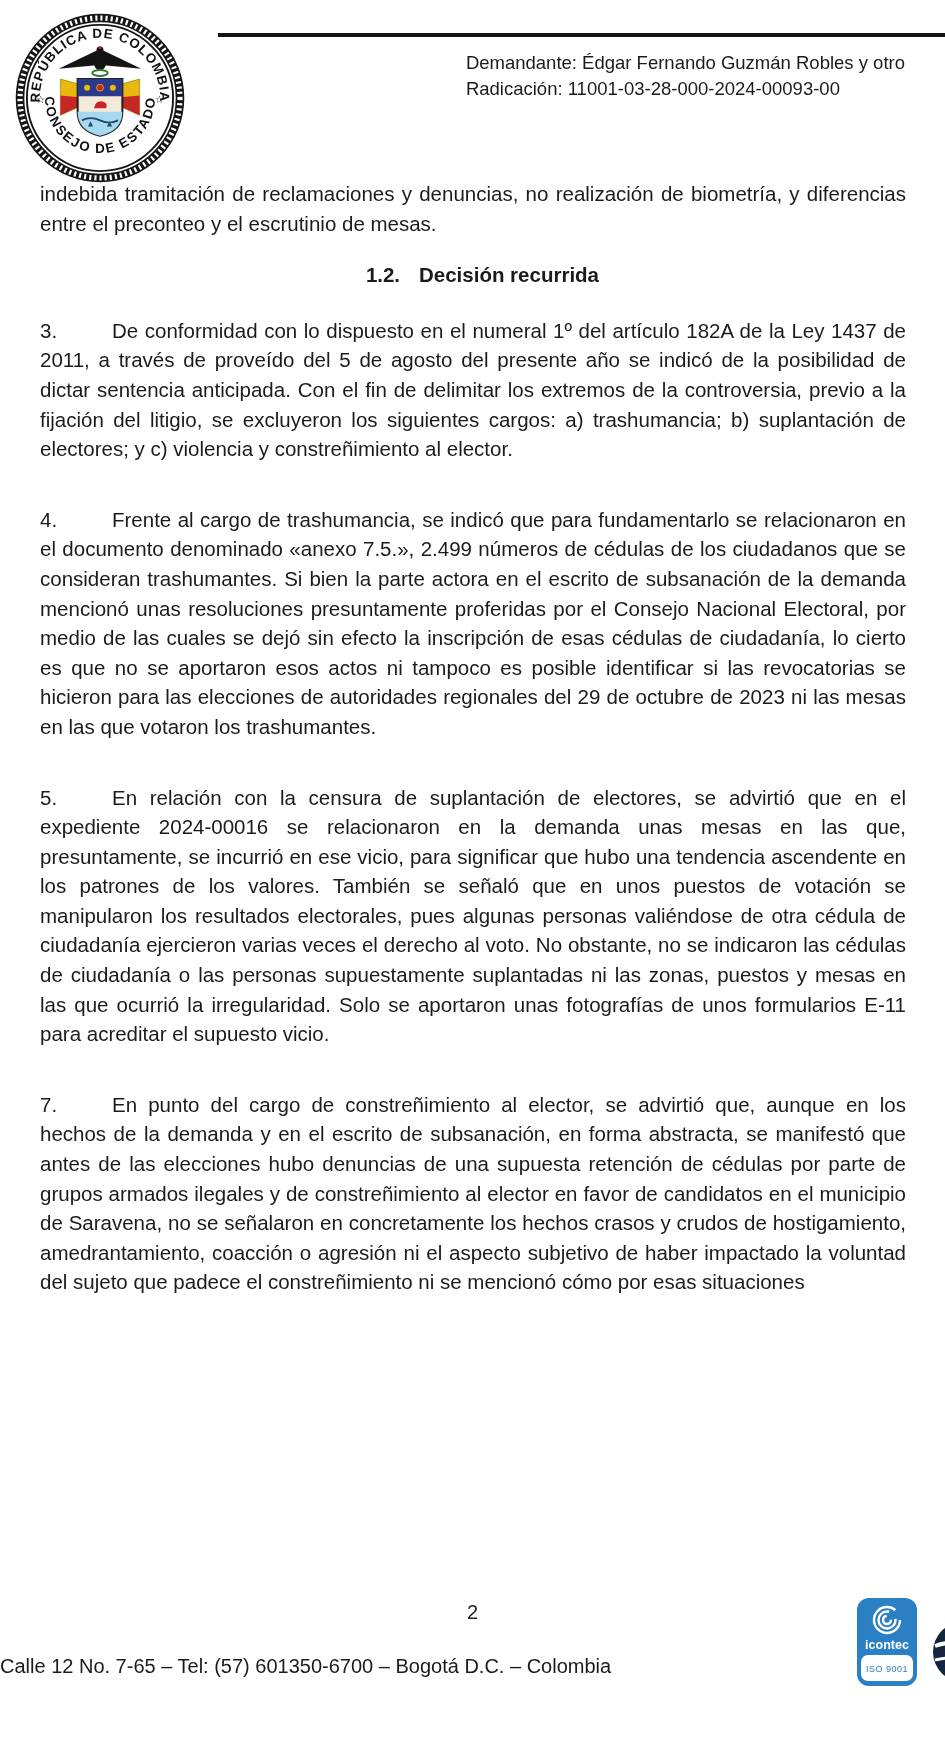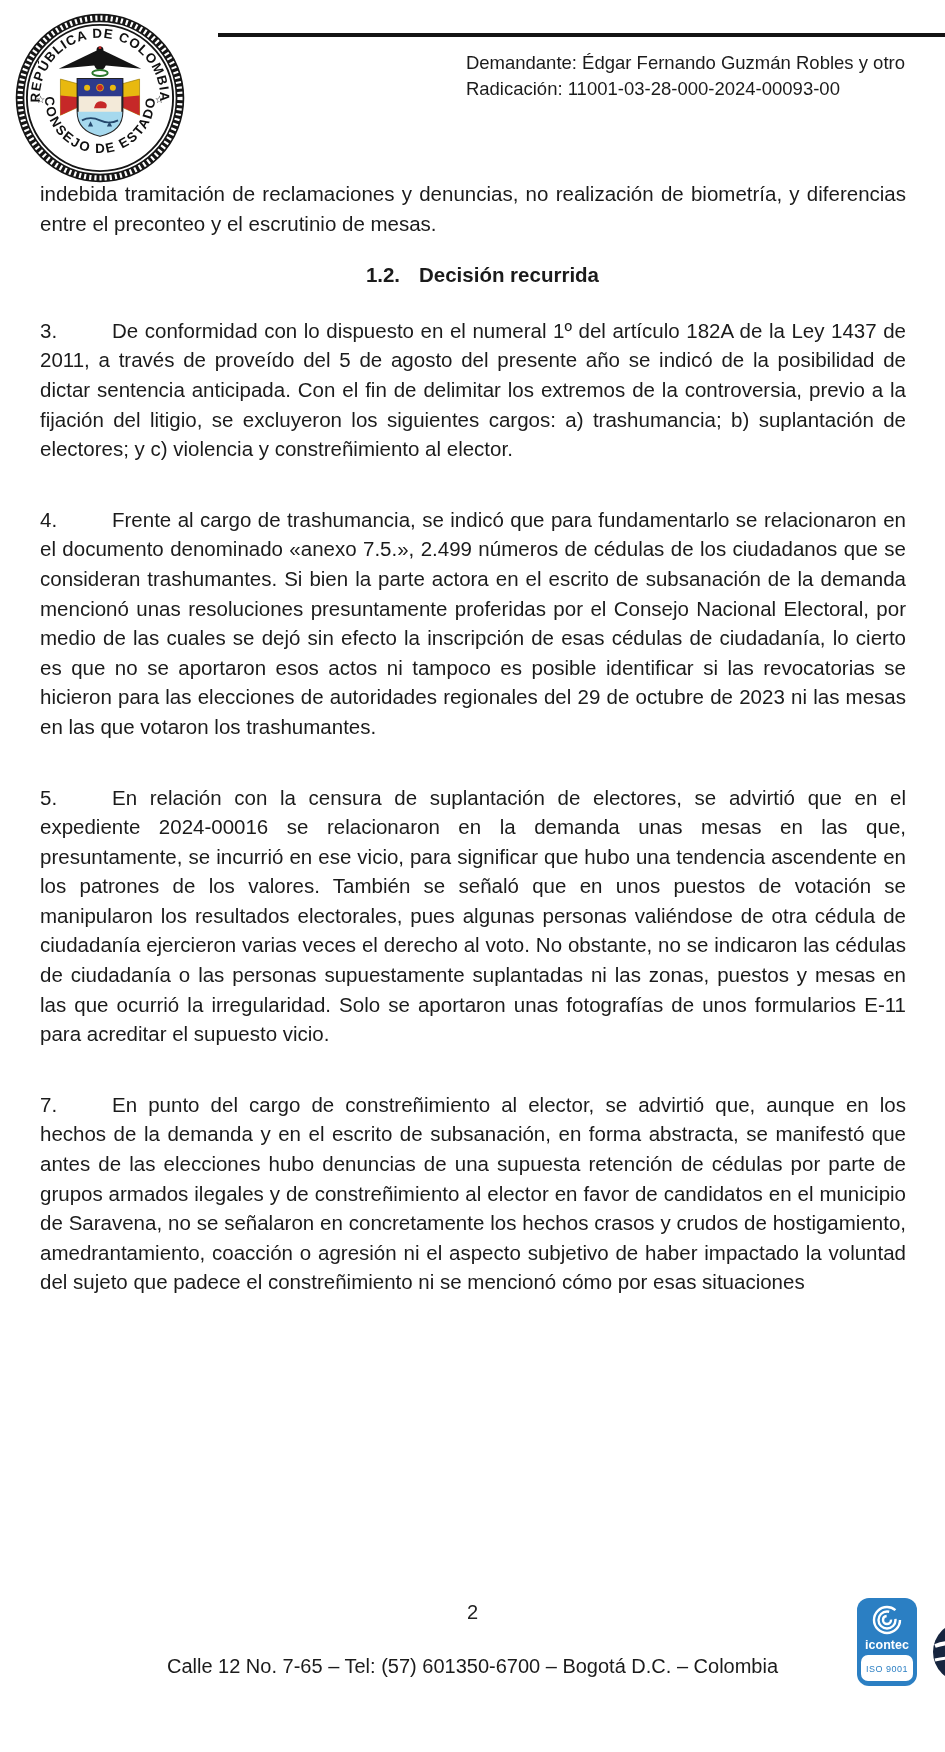--- a/index.html
+++ b/index.html
@@ -34,21 +34,21 @@
   .num-para:last-child { margin-bottom:4px; }
   .pnum { display:inline-block; width:72px; }
 
   
   .page-num {
     position:absolute; top:1601px; left:0; width:100%;
     text-align:center; font-size:20px; color:#222;
   }
   .footer-lines {
     position:absolute; top:1652px; left:0; width:100%;
-    text-align:center; font-size:20px; line-height:28.5px; color:#1b1b1b;
+    font-size:20px; line-height:28.5px; color:#1b1b1b;
   }
   .cert-badge { position:absolute; left:856px; top:1597px; width:62px; height:94px; }
   .cert-number {
     position:absolute; left:843px; top:1787px; width:88px;
     text-align:center; font-size:15px; font-weight:bold;
     color:#8494a2; letter-spacing:0.5px;
   }
   .partial-logo { position:absolute; top:1620px; right:-50px; width:64px; height:64px; }
 </style>
 </head>

